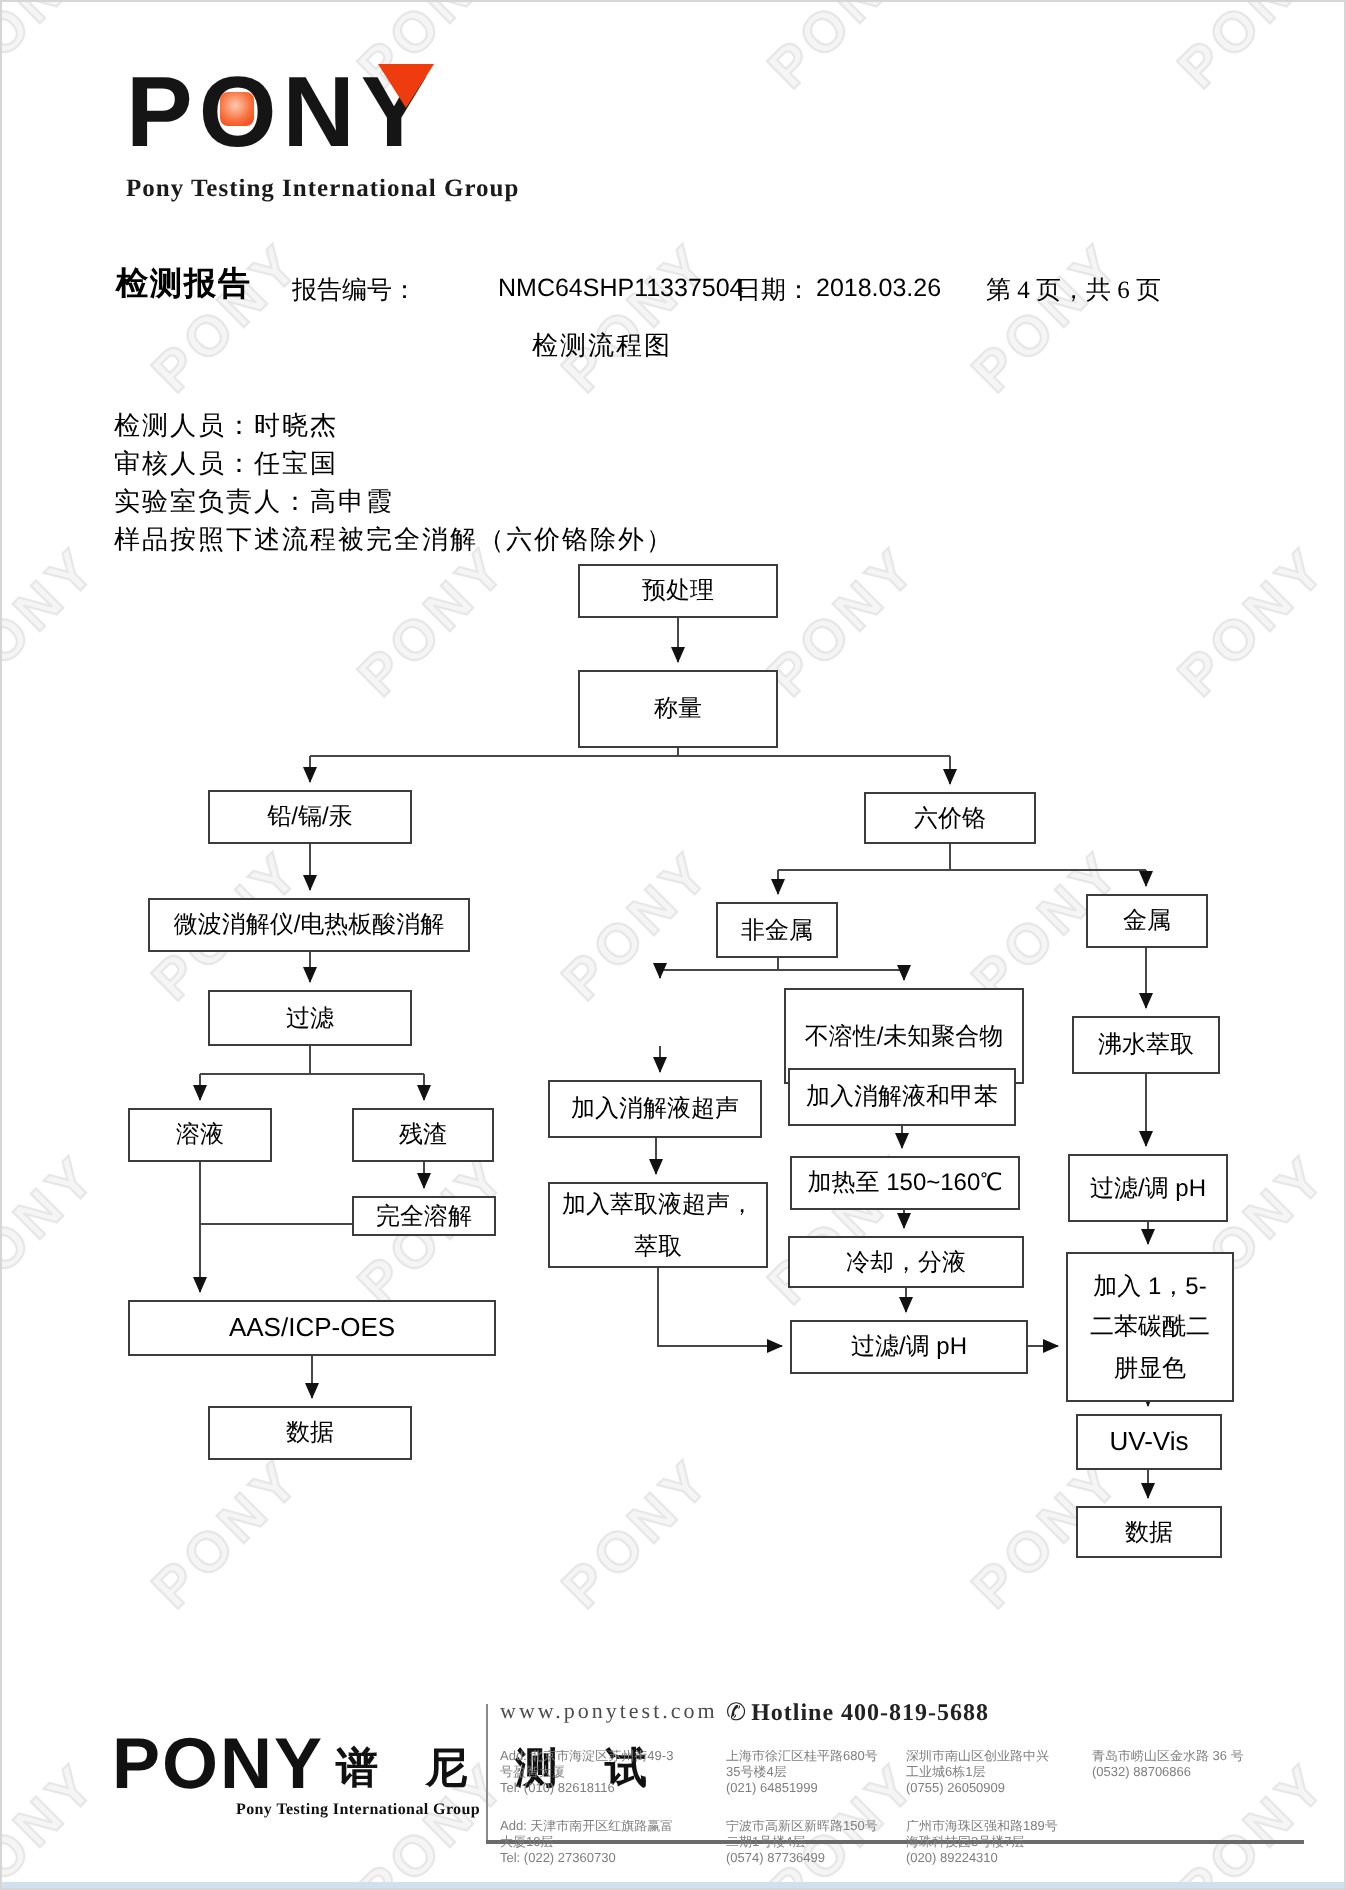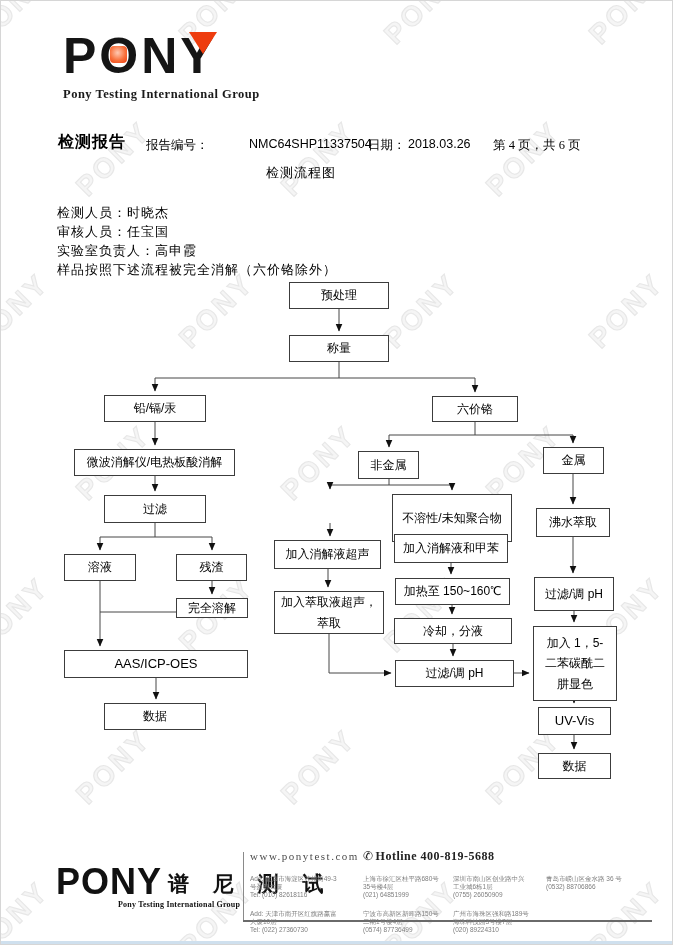--- a/index.html
+++ b/index.html
@@ -152,21 +152,21 @@
         <line x1="513" y1="672" x2="528" y2="672" marker-end="url(#arr)"></line>
         <line x1="572" y1="473" x2="572" y2="503" marker-end="url(#arr)"></line>
         <line x1="572" y1="536" x2="572" y2="572" marker-end="url(#arr)"></line>
         <line x1="573" y1="610" x2="573" y2="621" marker-end="url(#arr)"></line>
         <line x1="573" y1="690" x2="573" y2="702" marker-end="url(#arr)"></line>
         <line x1="573" y1="734" x2="573" y2="748" marker-end="url(#arr)"></line>
       </g>
     </svg>
 
     <div class="fbox" style="left:288px;top:281px;width:100px;height:27px">预处理</div>
-    <div class="fbox" style="left:288px;top:334px;width:100px;height:27px">称量</div>
+    <div class="fbox" style="left:288px;top:334px;width:100px;height:39px">称量</div>
     <div class="fbox" style="left:103px;top:394px;width:102px;height:27px">铅/镉/汞</div>
     <div class="fbox" style="left:73px;top:448px;width:161px;height:27px">微波消解仪/电热板酸消解</div>
     <div class="fbox" style="left:103px;top:494px;width:102px;height:28px">过滤</div>
     <div class="fbox" style="left:63px;top:553px;width:72px;height:27px">溶液</div>
     <div class="fbox" style="left:175px;top:553px;width:71px;height:27px">残渣</div>
     <div class="fbox" style="left:175px;top:597px;width:72px;height:20px">完全溶解</div>
     <div class="fbox" style="left:63px;top:649px;width:184px;height:28px;font-size:13px">AAS/ICP-OES</div>
     <div class="fbox" style="left:103px;top:702px;width:102px;height:27px">数据</div>
     <div class="fbox" style="left:431px;top:395px;width:86px;height:26px">六价铬</div>
     <div class="fbox" style="left:357px;top:450px;width:61px;height:28px">非金属</div>

